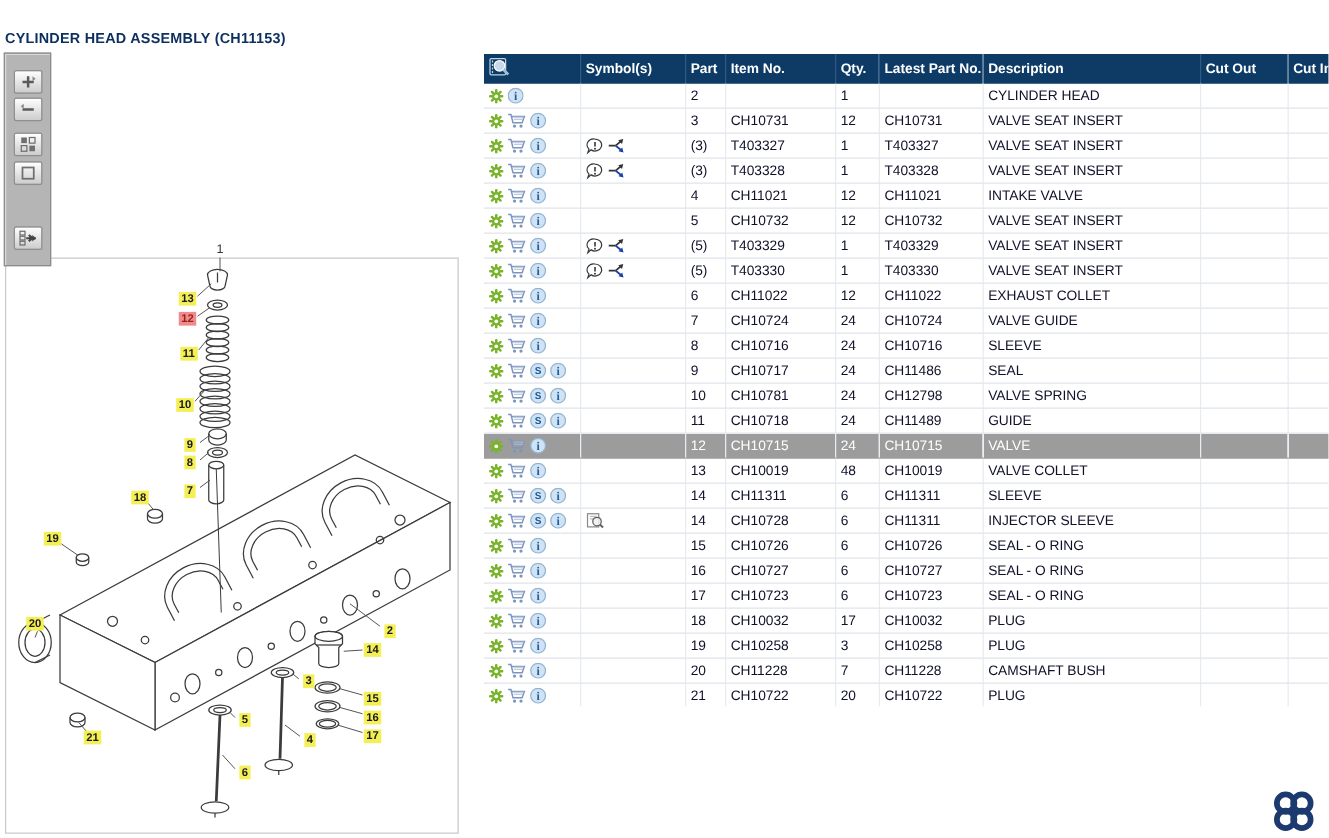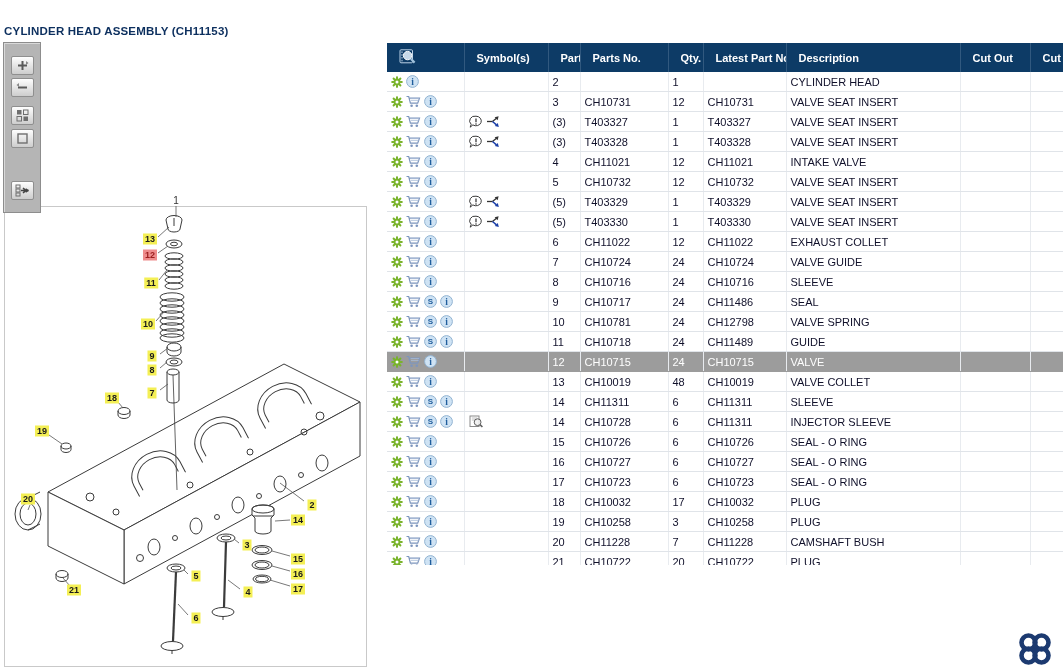--- a/index.html
+++ b/index.html
@@ -19,21 +19,21 @@
   #draw{position:absolute;left:0;top:0;overflow:visible;}
   .plabel{position:absolute;transform:translate(-50%,-50%);font-size:9px;font-weight:bold;color:#1a1a1a;
           background:#f4ef55;padding:0 2px;line-height:11px;white-space:nowrap;}
   .plabel.plain{background:transparent;font-weight:normal;color:#333;font-size:10px;}
   .plabel.selected{background:#ee8c8c;color:#9c1f1f;}
 
   
   #tablewrap{position:absolute;left:387px;top:21px;width:676px;height:522px;overflow:hidden;}
   table{border-collapse:collapse;table-layout:fixed;width:723px;}
   th{background:#0d3b66;color:#fff;font-size:11px;font-weight:bold;text-align:left;
-     height:29px;padding:0 12px;border-right:1px solid #31597f;white-space:nowrap;overflow:hidden;}
+     height:24px;padding:0 4px;border-right:1px solid #31597f;white-space:nowrap;overflow:hidden;}
   td{font-size:11px;color:#10102a;height:19px;padding:0 4px;border-bottom:1px solid #e0e4e9;
      border-right:1px solid #e8ebef;white-space:nowrap;overflow:hidden;background:#fff;}
   tr.selected td{background:#9c9c9c;color:#fff;border-bottom-color:#9c9c9c;}
   .icons,.sym{display:flex;align-items:center;gap:3px;}
   .icons span,.sym span{display:flex;align-items:center;}
 
   
   #logo{position:absolute;left:1012px;top:610px;width:46px;text-align:center;}
   #logo .logotext{font-size:15px;font-weight:normal;color:#1e5fa4;margin-top:1px;}
 </style>
@@ -260,21 +260,21 @@
       <thead>
           <tr id="hrow">
             <th><span><svg width="18" height="15" viewBox="0 0 18 15">
                   <rect x="1" y="0.8" width="12.5" height="13" rx="1" fill="none" stroke="#bcd2e6"></rect>
                   <line x1="3" y1="2.4" x2="3" y2="12.4" stroke="#bcd2e6" stroke-dasharray="1.6,1.2"></line>
                   <circle cx="8.6" cy="6.6" r="4.2" fill="#dcebf7" fill-opacity="0.9" stroke="#fff"></circle>
                   <line x1="11.8" y1="9.8" x2="15.6" y2="13.6" stroke="#9fc0da" stroke-width="2.2"></line>
                 </svg></span></th>
             <th>Symbol(s)</th>
             <th>Part</th>
-            <th>Parts No.</th>
+            <th>Item No.</th>
             <th>Qty.</th>
             <th>Latest Part No.</th>
             <th>Description</th>
             <th>Cut Out</th>
             <th>Cut In</th>
           </tr>
         </thead>
       <tbody id="tbody">
           <tr>
             <td>

